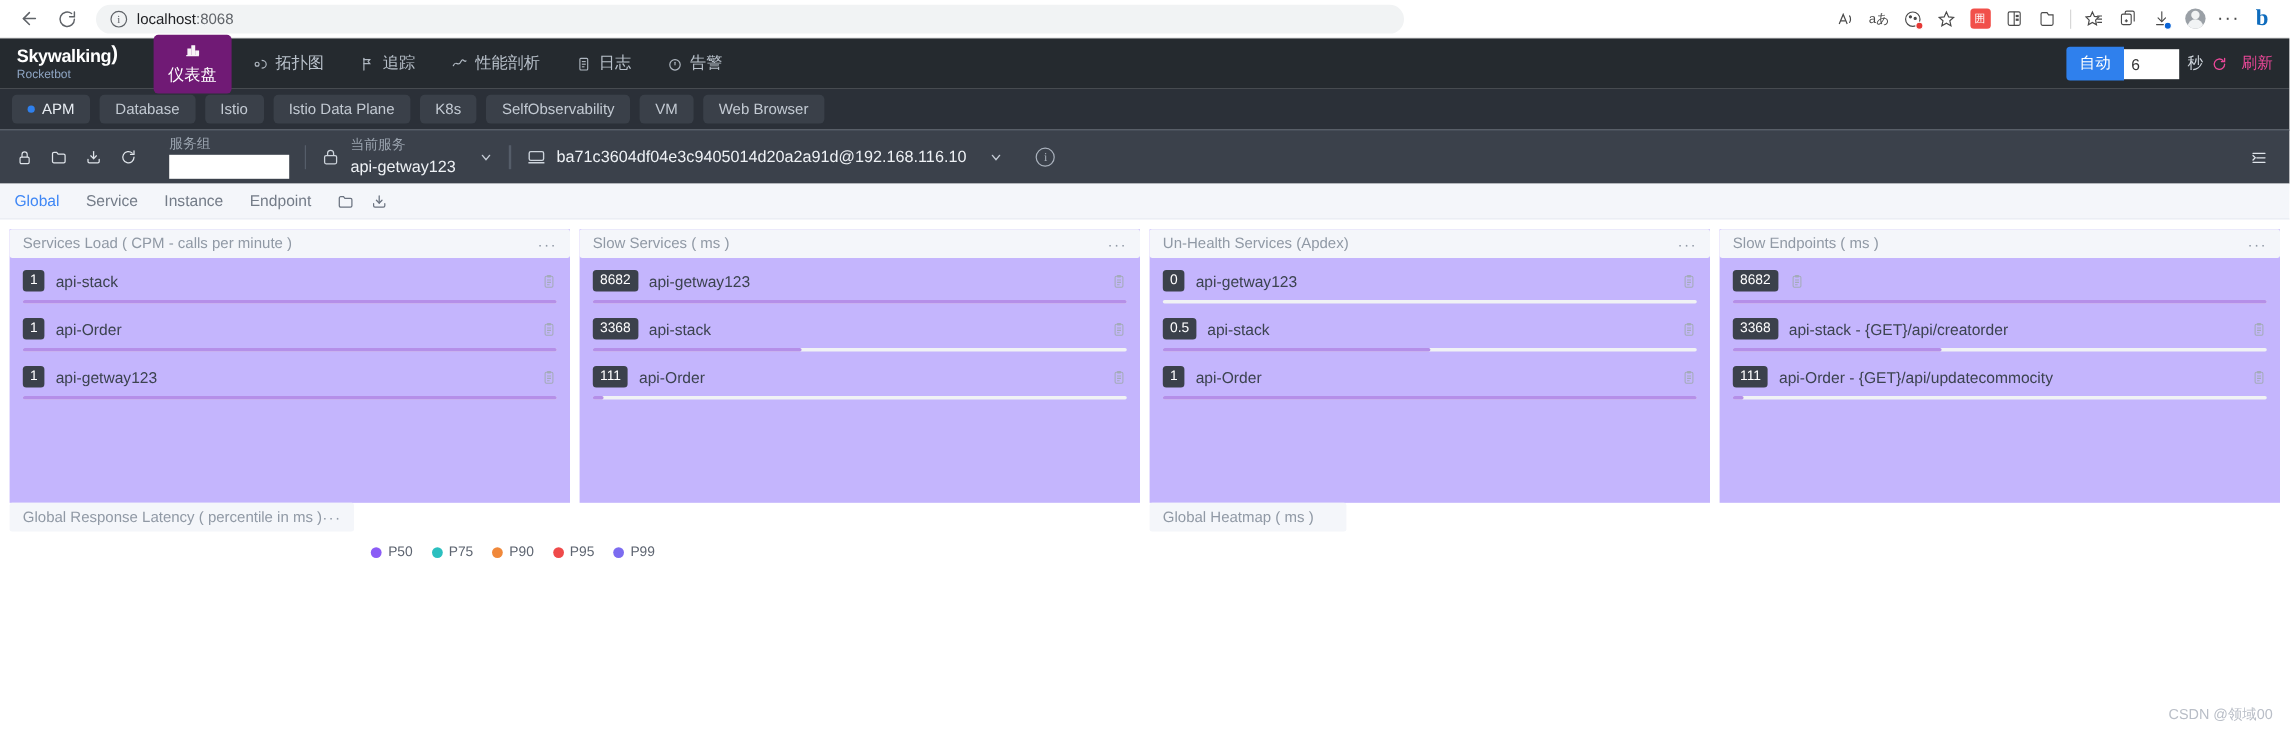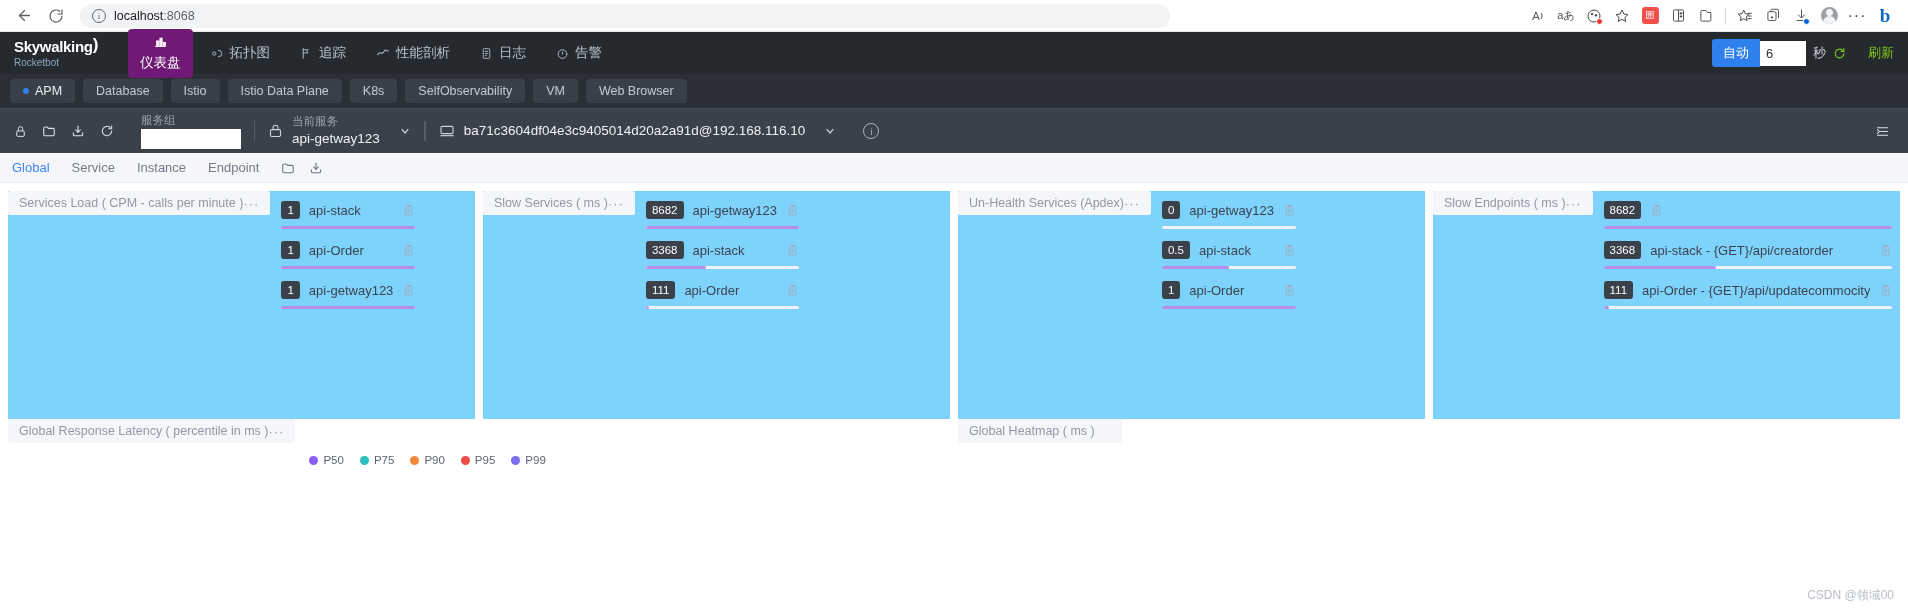--- a/index.html
+++ b/index.html
@@ -98,22 +98,22 @@
     background: #2f80ed; color: #fff; font-size: 13px;
     padding: 5px 11px; border-radius: 3px 0 0 3px; white-space: nowrap;
   }
   .auto-input {
     width: 46px; height: 25px; background: #fff; border: none;
     font-size: 13px; color: #333; padding: 0 6px;
     font-family: "Liberation Sans", sans-serif;
   }
   .sec-label { color: #cfd5dc; font-size: 13px; margin: 0 7px; }
   .refresh-btn {
-    display: flex; align-items: center; gap: 22px;
-    color: #84cc16; font-size: 13px; white-space: nowrap;
+    display: flex; align-items: center; gap: 12px;
+    color: #ec4899; font-size: 13px; white-space: nowrap;
   }
 
   
   .tabs-row {
     height: 34px; background: #2b3038;
     display: flex; align-items: center; padding: 0 10px; gap: 8px;
   }
   .tab-chip {
     background: #3a4049; color: #c3cad3; font-size: 12.5px;
     padding: 5px 13px; border-radius: 4px;
@@ -165,22 +165,22 @@
   .subtab { font-size: 13px; color: #747c88; white-space: nowrap; }
   .subtab.active { color: #3f87f5; }
   .subtab-icons { display: flex; gap: 14px; align-items: center; color: #6b7380; font-size: 13px; }
 
   
   .dash {
     background: #fff; padding: 8px 8px 0 8px;
     display: flex; gap: 8px; height: 236px;
   }
   .panel {
-    flex: 1 1 0; display: flex; flex-direction: row; min-width: 0;
-    background: #7dd3fc;
+    flex: 1 1 0; display: flex; flex-direction: column; min-width: 0;
+    background: #c4b5fd;
   }
   .panel-head {
     background: #f4f6fa; height: 24px; display: flex; align-items: center;
     justify-content: space-between; padding: 0 11px; border-radius: 2px;
   }
   .panel-title { font-size: 12.5px; color: #9099a5; white-space: nowrap;
                  overflow: hidden; text-overflow: ellipsis; }
   .panel-dots { color: #9099a5; font-size: 13px; letter-spacing: 1px; flex: none; }
   .panel-body { padding: 8px 11px 0 11px; }
 

